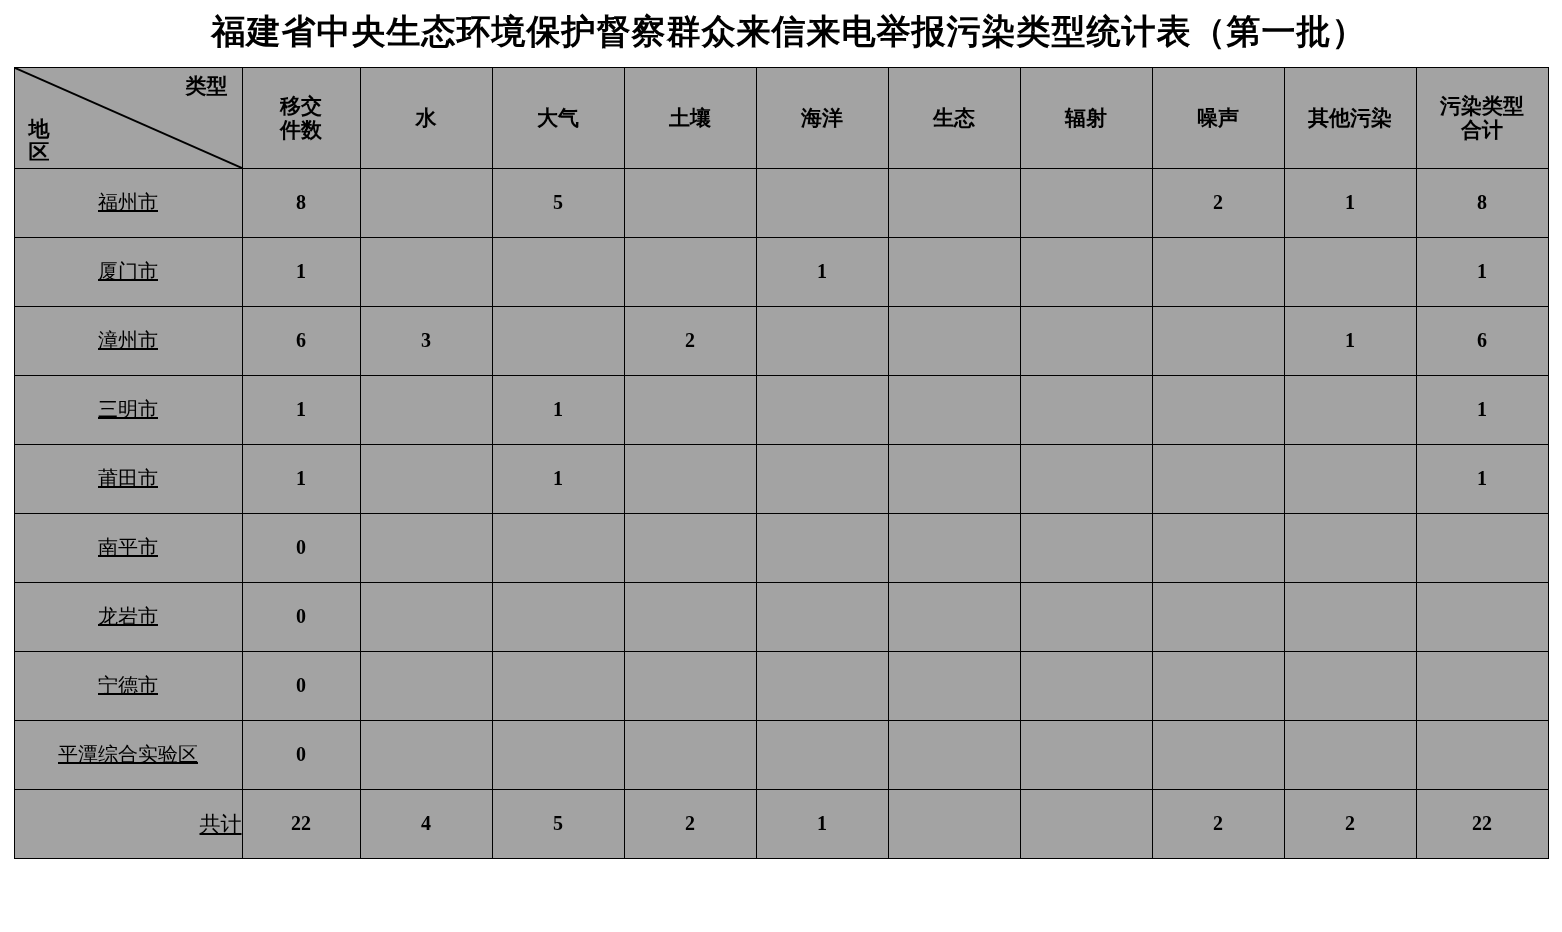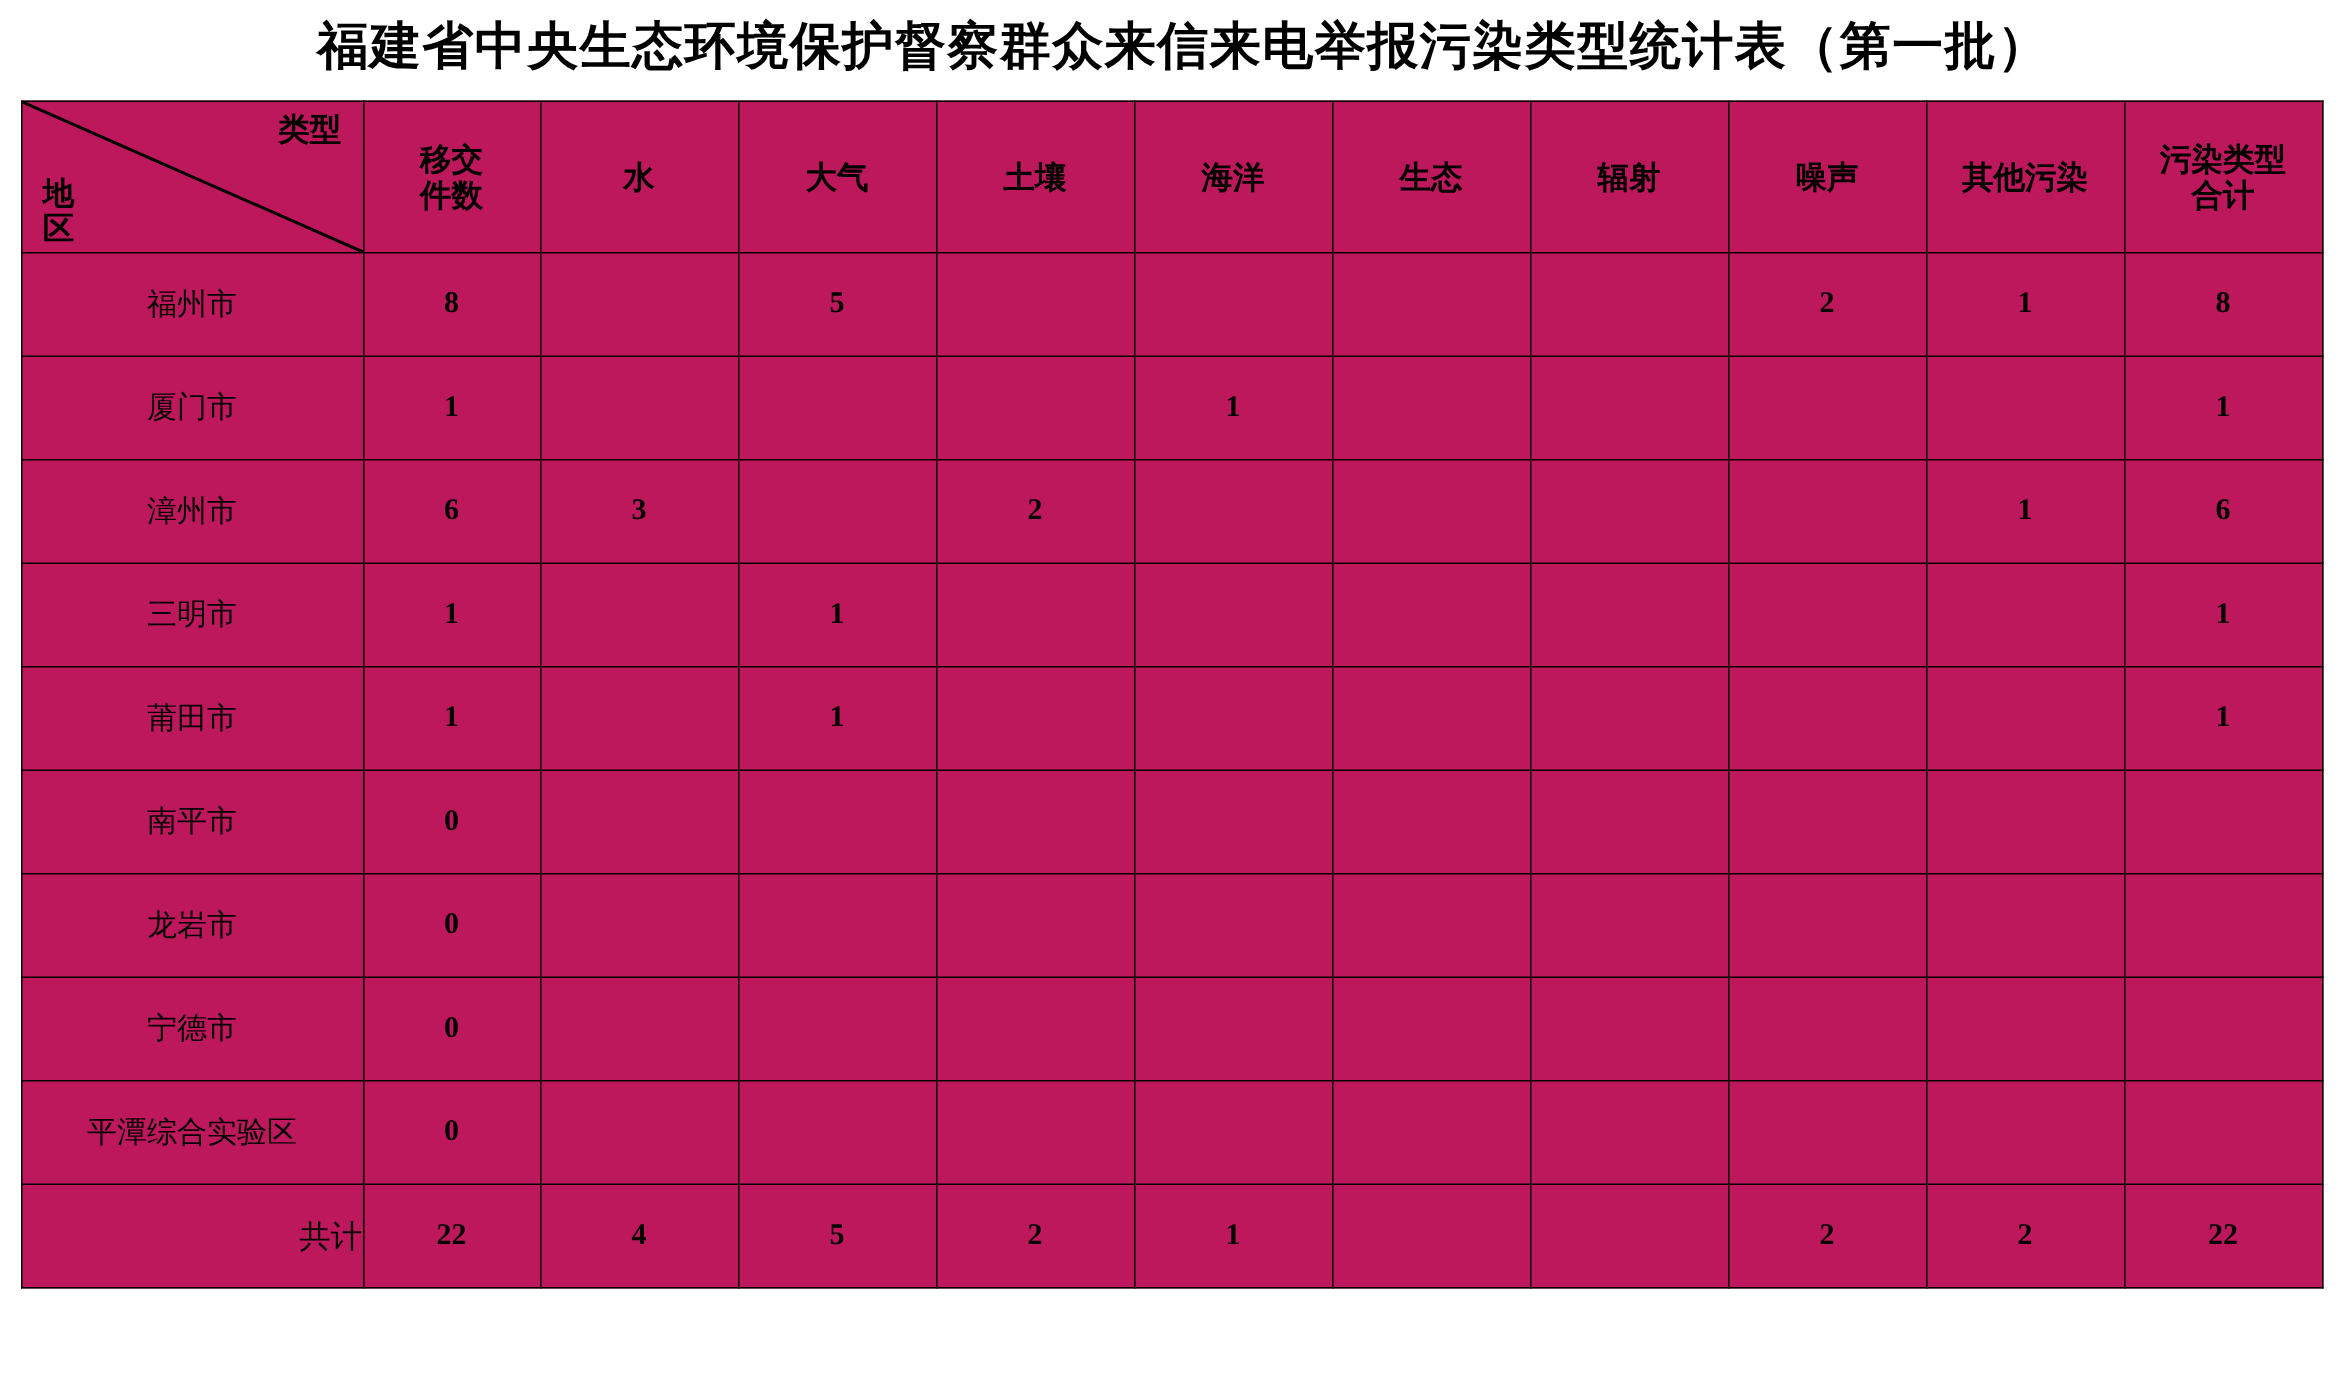--- a/index.html
+++ b/index.html
@@ -30,21 +30,21 @@
     padding-top: 12px;
     padding-bottom: 14px;
     white-space: nowrap;
     padding-left: 16px;
   }
   table.stat-table {
     border-collapse: collapse;
     table-layout: fixed;
     width: 1530px;
     margin: 0 auto;
-    background: #be185d;
+    background: #a3a3a3;
   }
   table.stat-table td {
     border: 1.5px solid #000000;
     text-align: center;
     vertical-align: middle;
     font-size: 20px;
     font-family: "Liberation Serif", "DejaVu Serif", serif;
     padding: 0;
     height: 68px;
   }
@@ -79,20 +79,21 @@
     bottom: 4px;
     font-weight: bold;
     font-size: 21px;
     line-height: 1.1;
     text-align: left;
     width: 60px;
   }
   td.region-cell {
     font-size: 21px;
     font-weight: normal;
+    text-decoration: underline;
   }
   td.num-cell {
     font-size: 21px;
     font-family: "Liberation Sans", sans-serif;
     font-weight: bold;
   }
   tr.total-row td.region-cell {
     font-size: 21px;
     text-align: right;
   }

